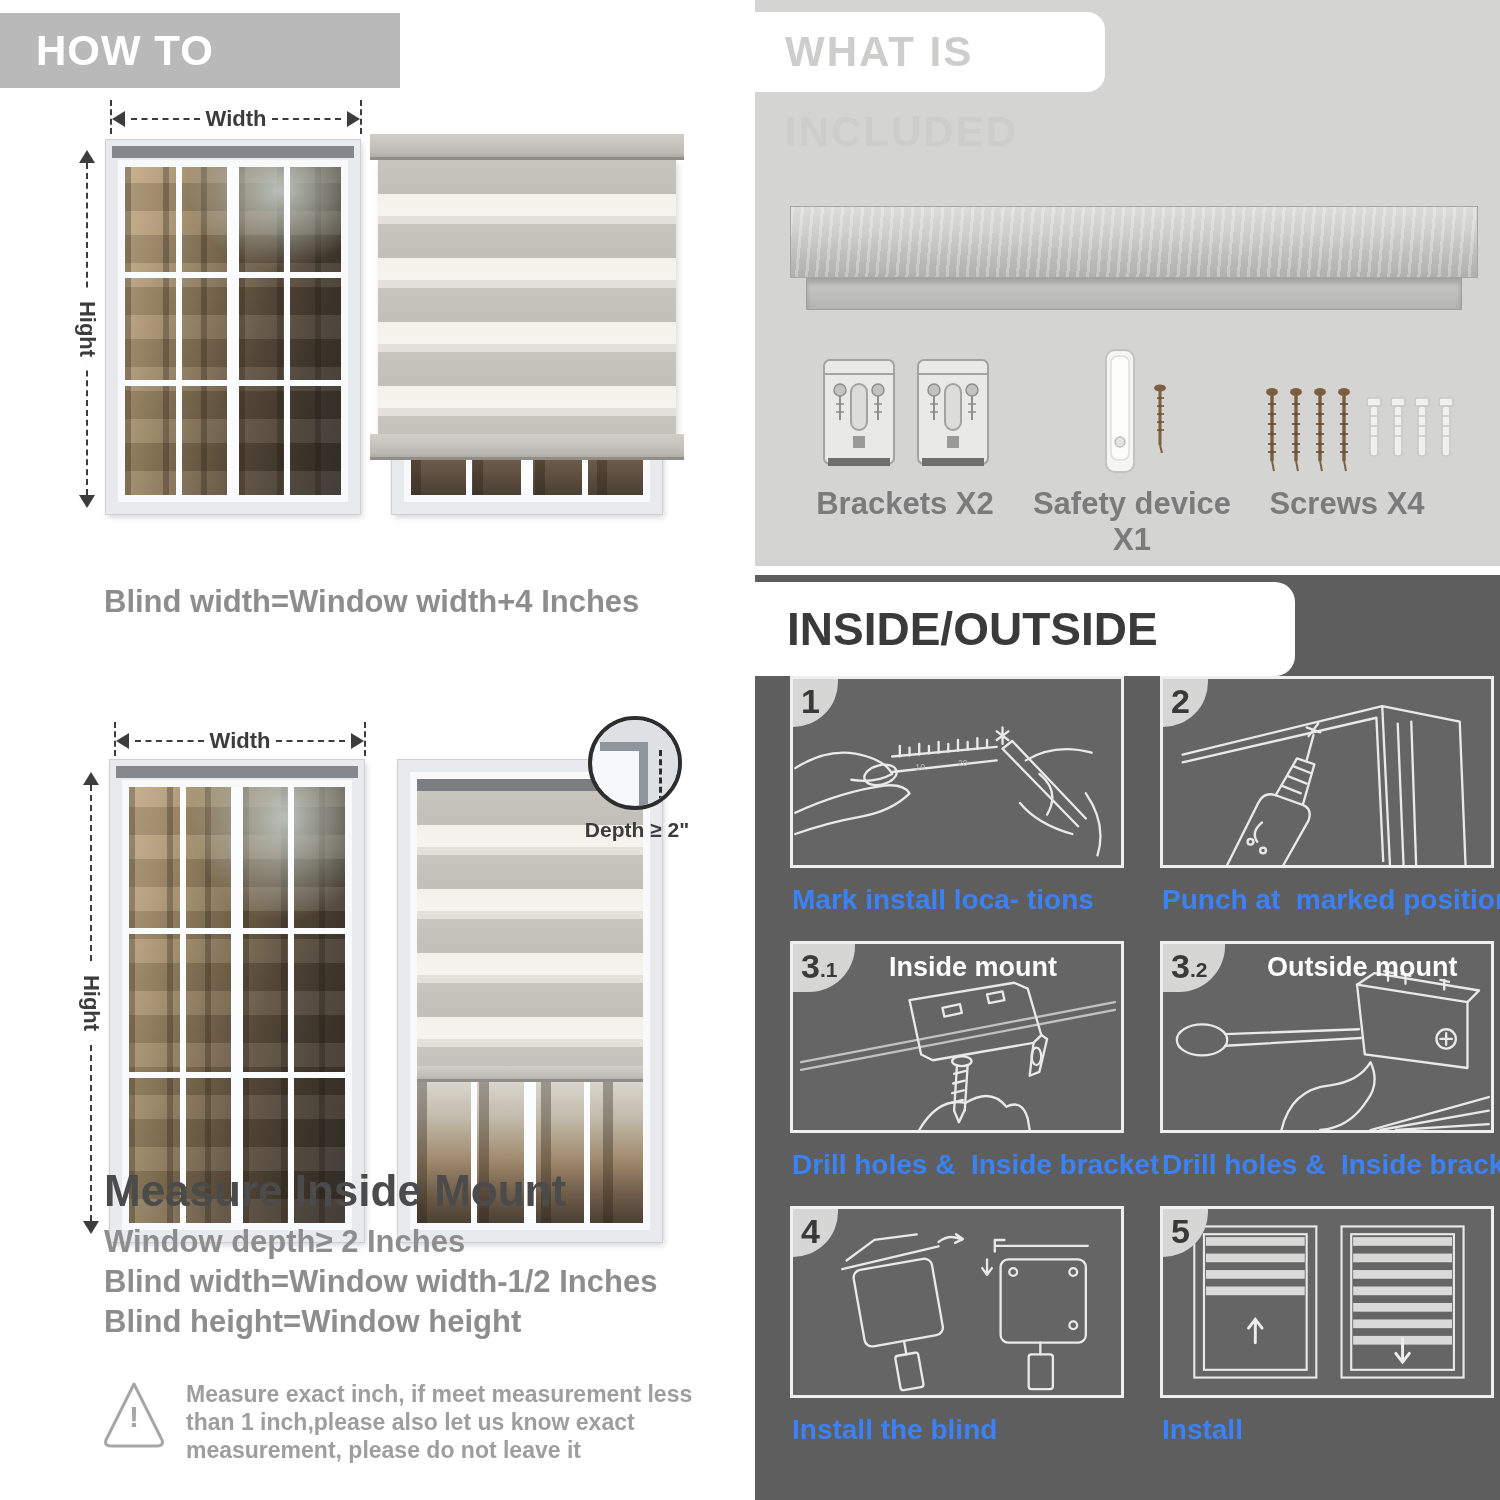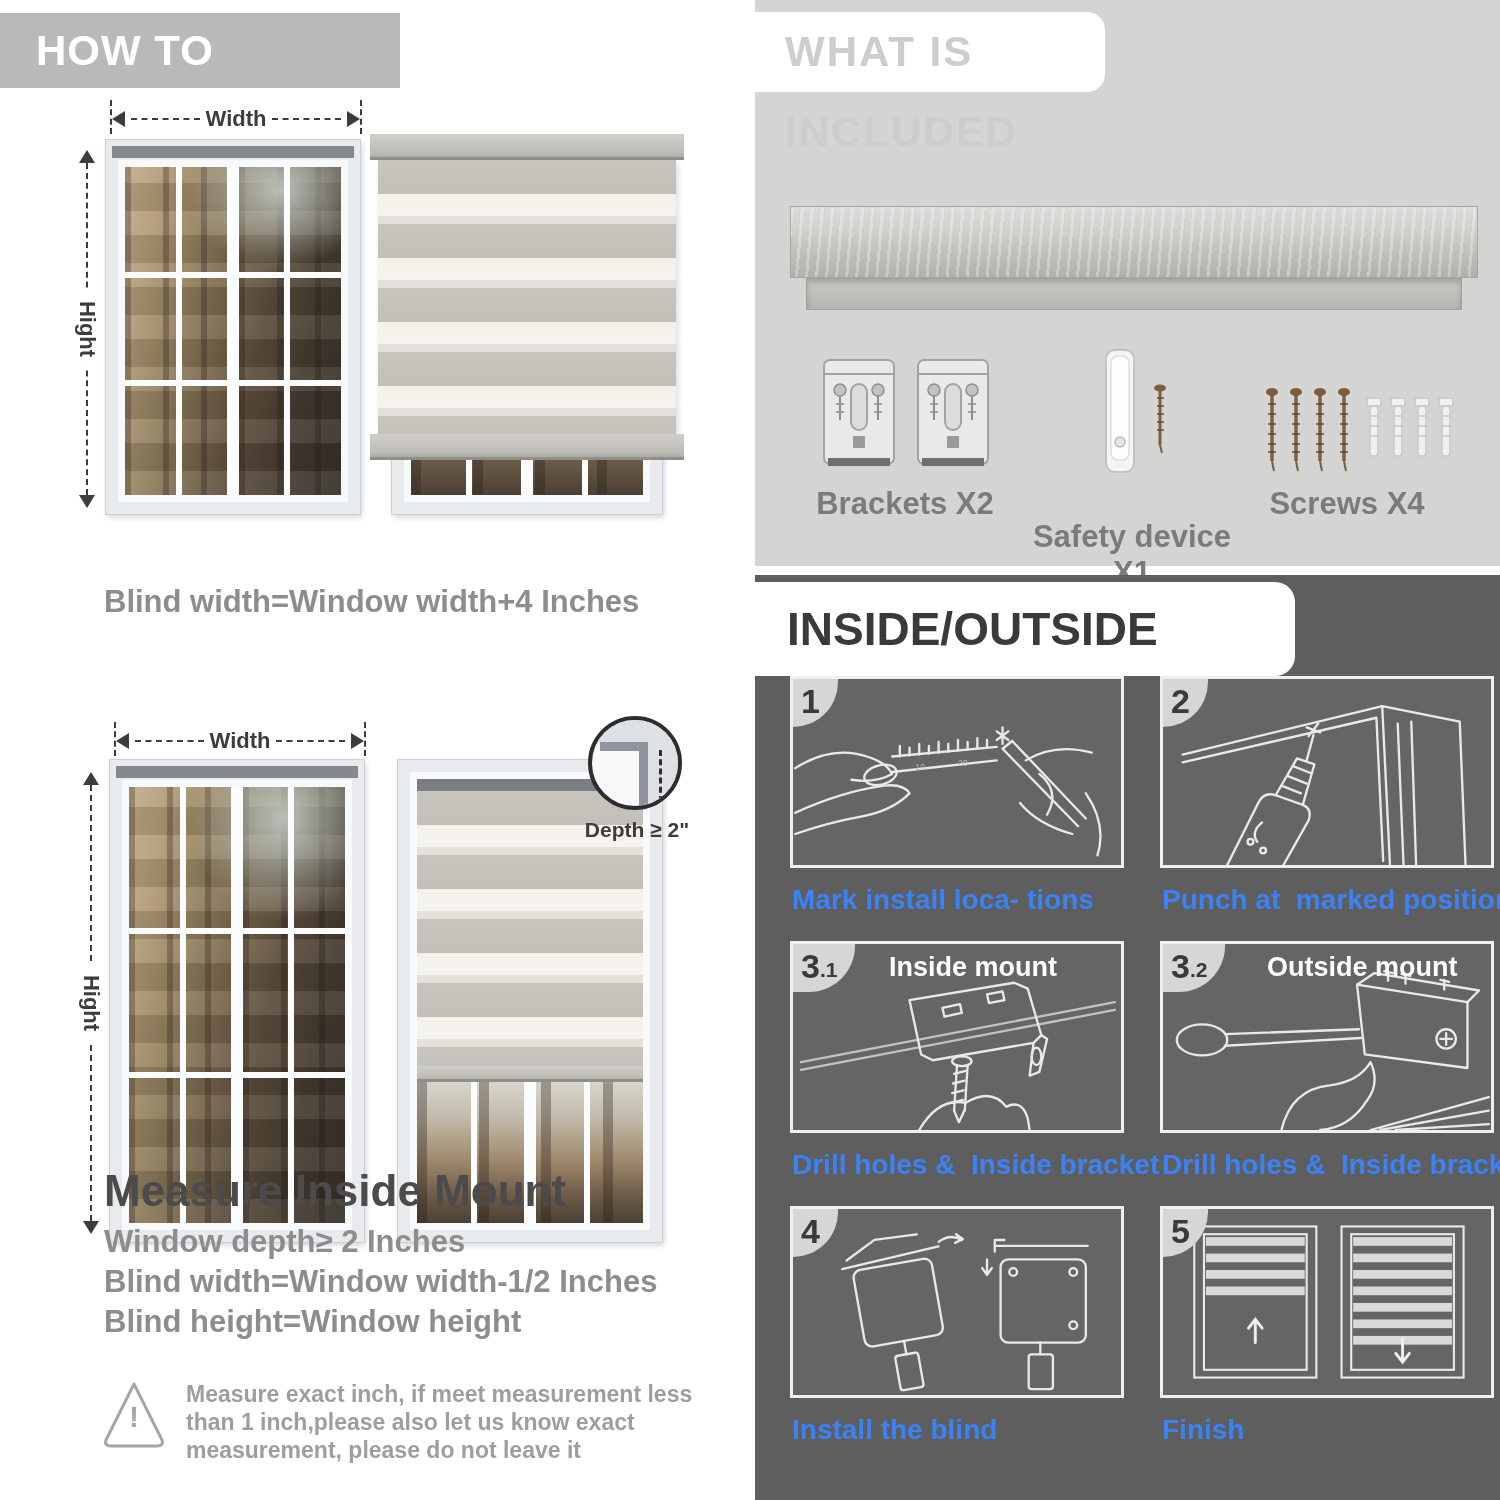--- a/index.html
+++ b/index.html
@@ -320,21 +320,21 @@
         <g transform="translate(180,14)">
             <rect x="-7" y="0" width="14" height="8" rx="2"></rect>
             <rect x="-4" y="8" width="8" height="50" rx="3"></rect>
             <path d="M-4,18 h8 M-4,28 h8 M-4,38 h8" fill="none"></path>
           </g>
       </g>
     </svg>
   </div>
 
   <div class="part-label" style="left:810px;top:486px;width:190px;">Brackets X2</div>
-  <div class="part-label" style="left:1022px;top:486px;width:220px;margin-top:33px;">Safety device X1</div>
+  <div class="part-label" style="left:1022px;top:486px;width:220px;">Safety device X1</div>
   <div class="part-label" style="left:1262px;top:486px;width:170px;">Screws X4</div>
 
   <div class="panel-dark"></div>
   <div class="band2">
     <span>INSIDE/OUTSIDE MOUNT</span>
   </div>
 
   <div class="step-panel" style="left:790px;top:676px;">
     <svg class="sketch" width="328" height="186" viewBox="0 0 334 192">
       <g stroke="#e9e9e9" stroke-width="2.4" fill="none" stroke-linecap="round" stroke-linejoin="round">
@@ -478,15 +478,15 @@
       <g stroke="#eeeeee" stroke-width="3" fill="none" stroke-linecap="round">
         <path d="M93,138 v-24 m-7,9 l7,-9 l7,9"></path>
         <path d="M245,134 v24 m-7,-9 l7,9 l7,-9"></path>
       </g>
     </svg>
     <div class="badge">
       <span class="n">5</span>
       <span class="ns"></span>
     </div>
   </div>
-  <div class="caption" style="left:1162px;top:1414px;">Finish</div>
+  <div class="caption" style="left:1162px;top:1414px;">Install</div>
 
 </div>
 
 </body></html>

